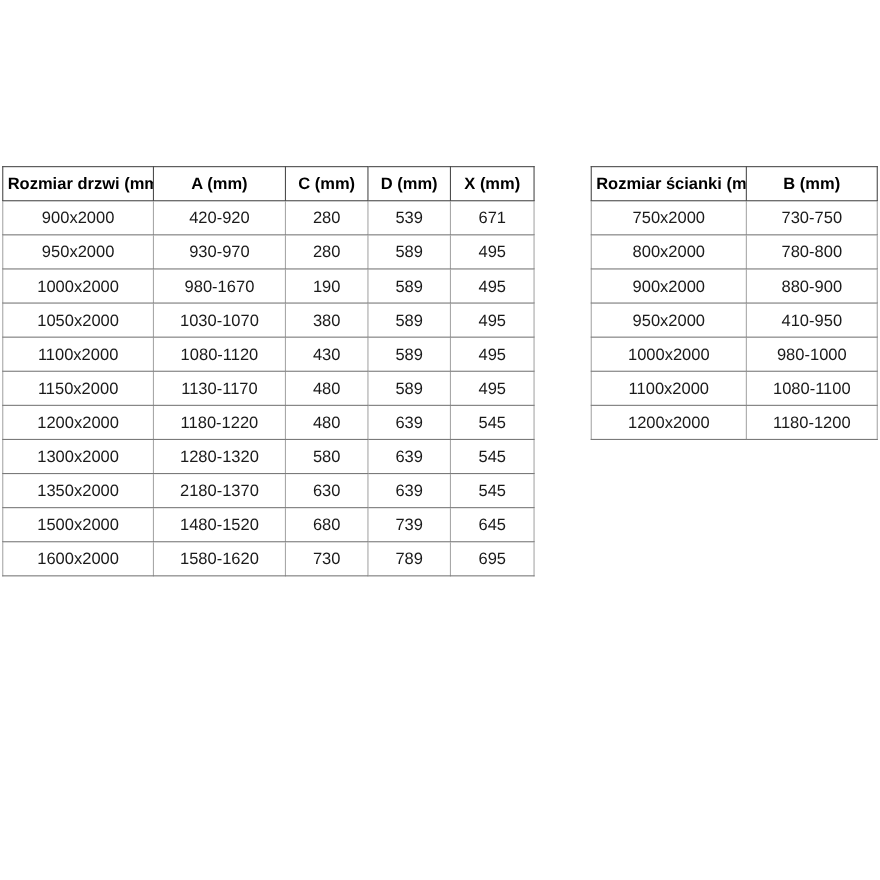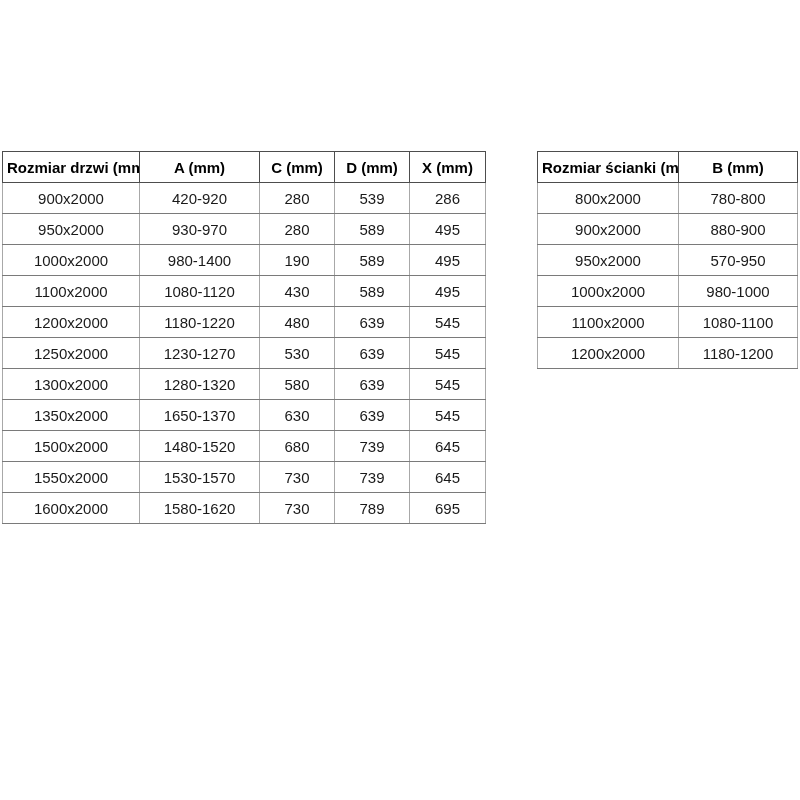--- a/index.html
+++ b/index.html
@@ -80,82 +80,82 @@
           <th>D (mm)</th>
           <th>X (mm)</th>
         </tr>
       </thead>
     <tbody>
         <tr>
           <td>900x2000</td>
           <td>420-920</td>
           <td>280</td>
           <td>539</td>
-          <td>286</td>
+          <td>671</td>
         </tr>
         <tr>
           <td>950x2000</td>
           <td>930-970</td>
           <td>280</td>
           <td>589</td>
           <td>495</td>
         </tr>
         <tr>
           <td>1000x2000</td>
-          <td>980-1400</td>
+          <td>980-1670</td>
           <td>190</td>
+          <td>589</td>
+          <td>495</td>
+        </tr>
+        <tr>
+          <td>1050x2000</td>
+          <td>1030-1070</td>
+          <td>380</td>
           <td>589</td>
           <td>495</td>
         </tr>
         <tr>
           <td>1100x2000</td>
           <td>1080-1120</td>
           <td>430</td>
+          <td>589</td>
+          <td>495</td>
+        </tr>
+        <tr>
+          <td>1150x2000</td>
+          <td>1130-1170</td>
+          <td>480</td>
           <td>589</td>
           <td>495</td>
         </tr>
         <tr>
           <td>1200x2000</td>
           <td>1180-1220</td>
           <td>480</td>
           <td>639</td>
           <td>545</td>
         </tr>
         <tr>
-          <td>1250x2000</td>
-          <td>1230-1270</td>
-          <td>530</td>
-          <td>639</td>
-          <td>545</td>
-        </tr>
-        <tr>
           <td>1300x2000</td>
           <td>1280-1320</td>
           <td>580</td>
           <td>639</td>
           <td>545</td>
         </tr>
         <tr>
           <td>1350x2000</td>
-          <td>1650-1370</td>
+          <td>2180-1370</td>
           <td>630</td>
           <td>639</td>
           <td>545</td>
         </tr>
         <tr>
           <td>1500x2000</td>
           <td>1480-1520</td>
           <td>680</td>
-          <td>739</td>
-          <td>645</td>
-        </tr>
-        <tr>
-          <td>1550x2000</td>
-          <td>1530-1570</td>
-          <td>730</td>
           <td>739</td>
           <td>645</td>
         </tr>
         <tr>
           <td>1600x2000</td>
           <td>1580-1620</td>
           <td>730</td>
           <td>789</td>
           <td>695</td>
         </tr>
@@ -168,30 +168,34 @@
         <col class="c1">
     </colgroup>
     <thead>
         <tr>
           <th>Rozmiar ścianki (mm)</th>
           <th>B (mm)</th>
         </tr>
       </thead>
     <tbody>
         <tr>
+          <td>750x2000</td>
+          <td>730-750</td>
+        </tr>
+        <tr>
           <td>800x2000</td>
           <td>780-800</td>
         </tr>
         <tr>
           <td>900x2000</td>
           <td>880-900</td>
         </tr>
         <tr>
           <td>950x2000</td>
-          <td>570-950</td>
+          <td>410-950</td>
         </tr>
         <tr>
           <td>1000x2000</td>
           <td>980-1000</td>
         </tr>
         <tr>
           <td>1100x2000</td>
           <td>1080-1100</td>
         </tr>
         <tr>

